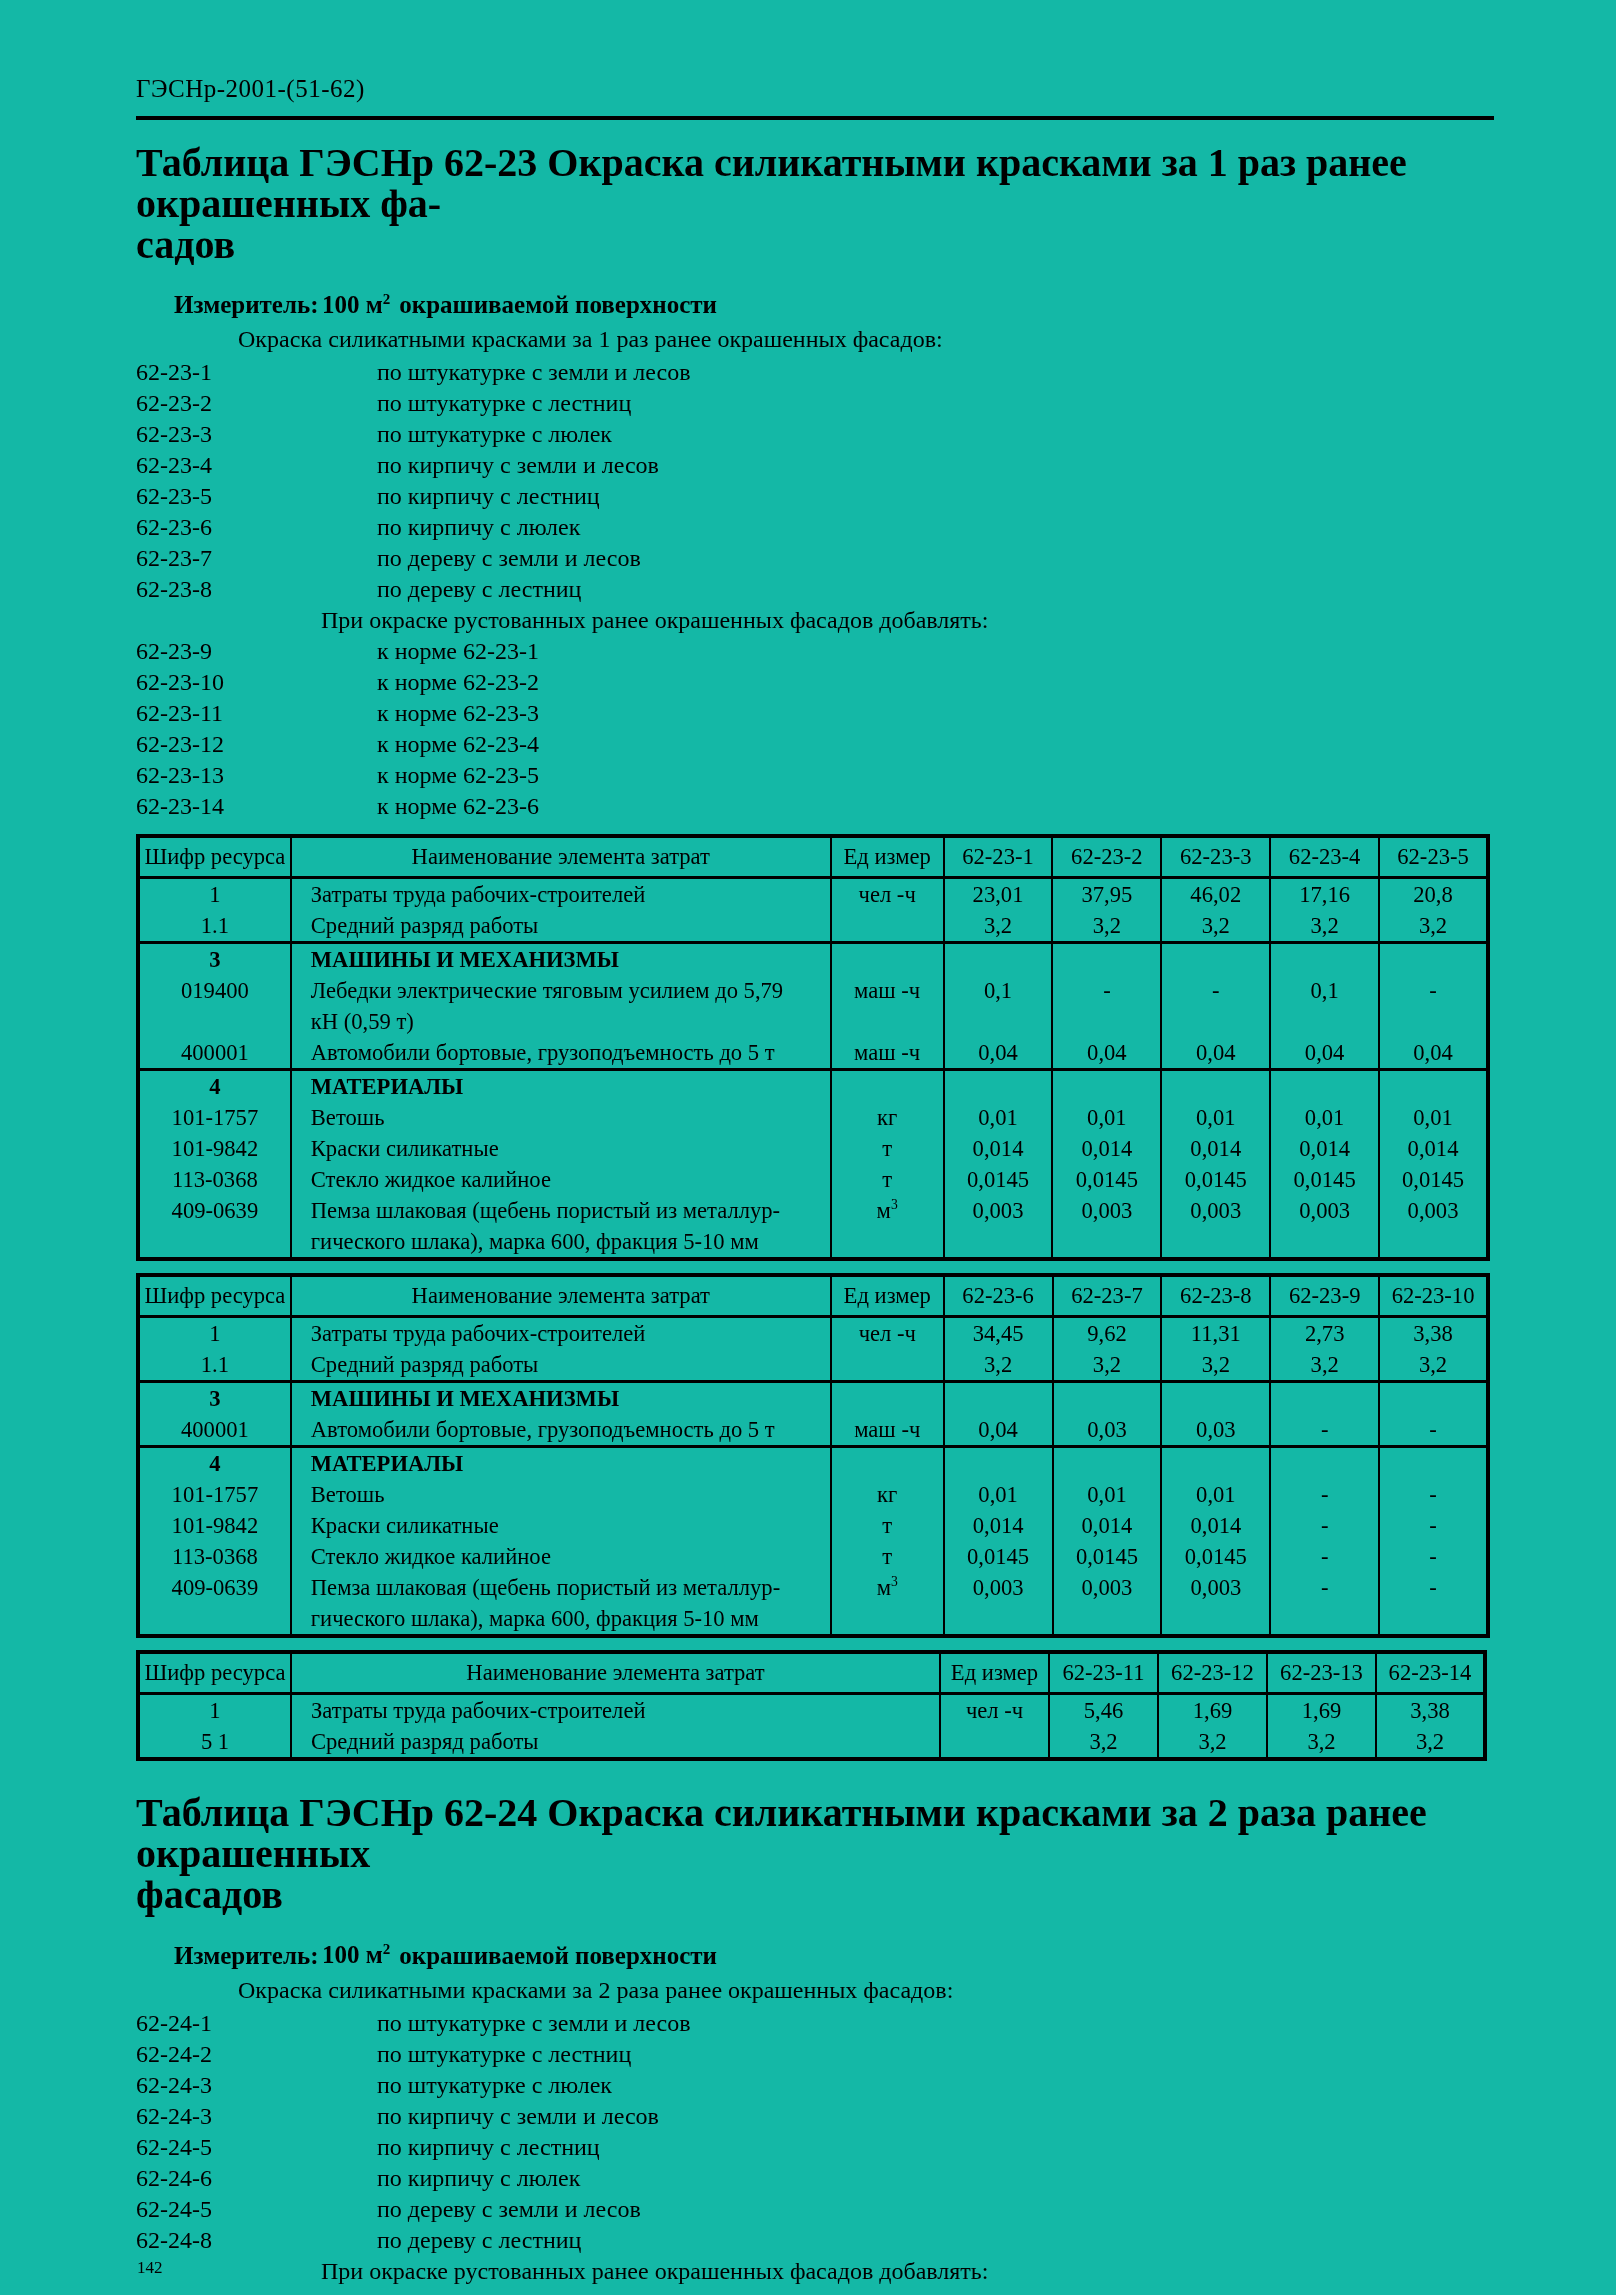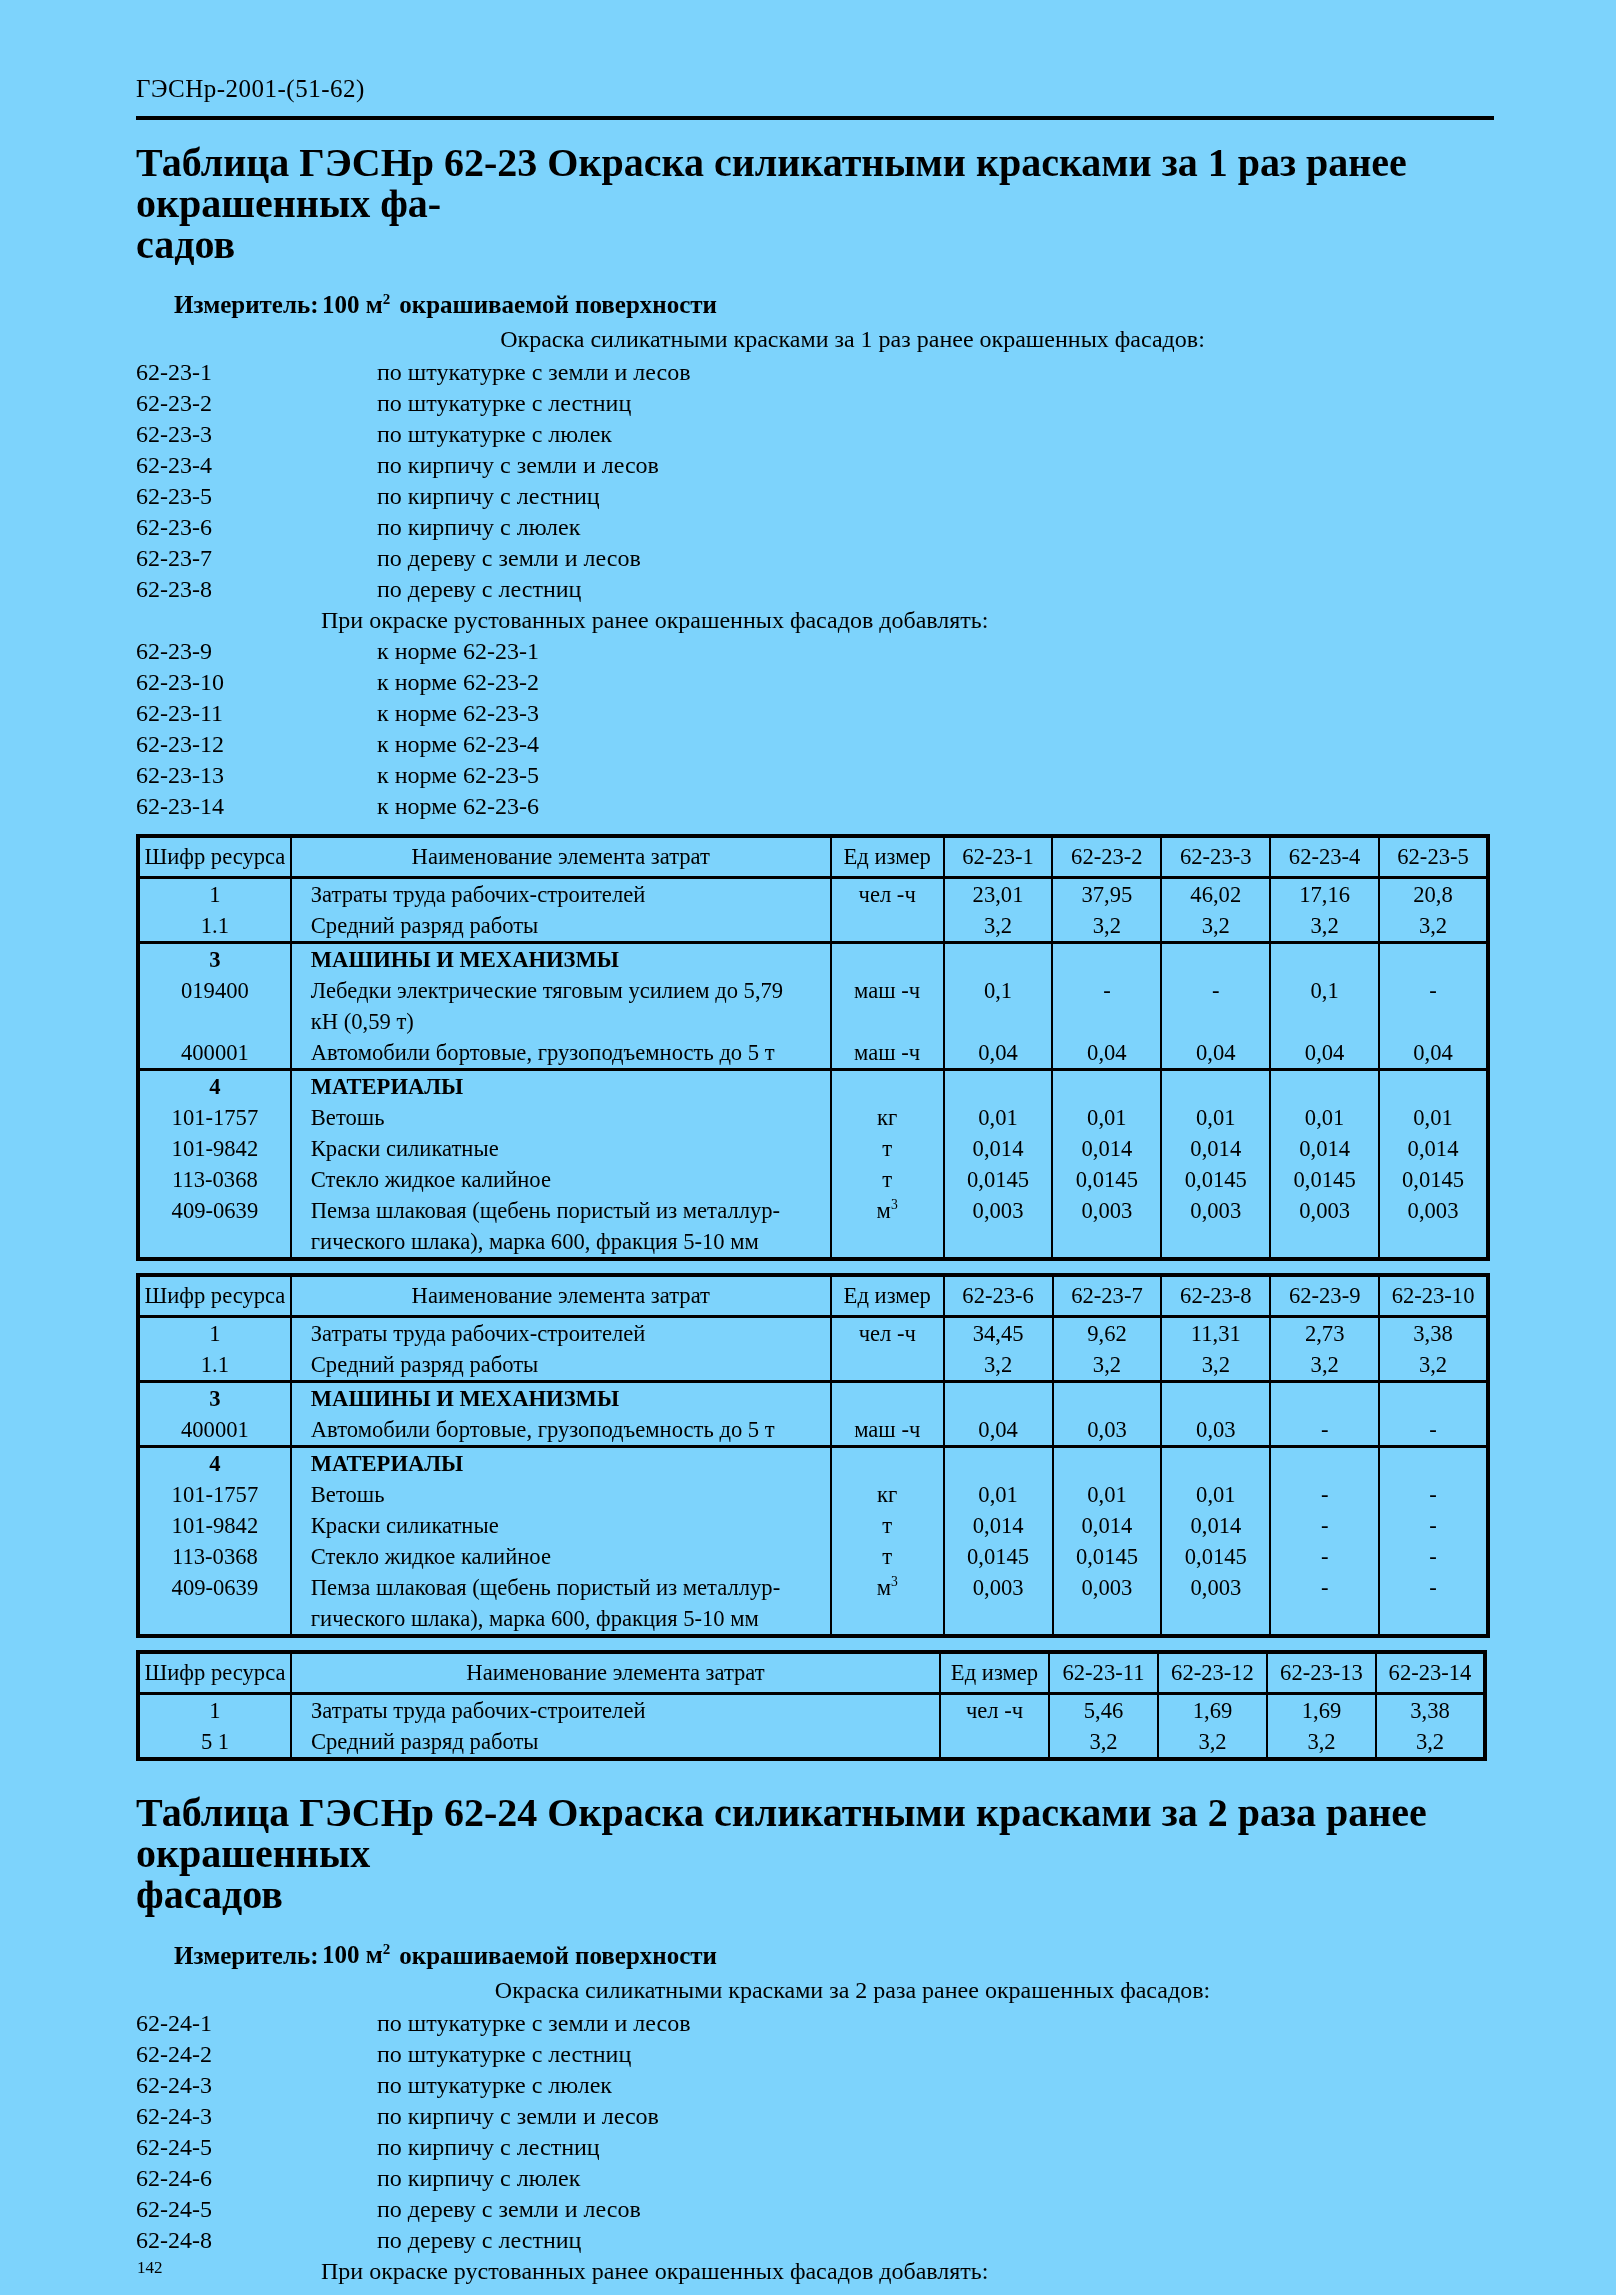--- a/index.html
+++ b/index.html
@@ -1,29 +1,29 @@
 <!DOCTYPE html>
 <html style="font-size:8px"><head>
 <meta charset="utf-8">
 <style>
   html,body{margin:0;padding:0;background:#888;}
   .page{
-    position:relative; width:1616px; height:2295px; background:#7dd3fc; color:#000;
+    position:relative; width:1616px; height:2295px; background:#14b8a6; color:#000;
     font-family:"Liberation Serif","DejaVu Serif",serif;
     box-sizing:border-box; padding:75px 126px 0 136px; overflow:hidden;
   }
   .doc-header{font-size:25px; letter-spacing:0.5px;}
   .header-rule{border:none; border-top:4px solid #000; margin:13px 0 0 0; width:1358px;}
   .table-title{margin-top:22px; width:1354px; font-weight:bold; font-size:40px; line-height:41px;}
   .measurer{margin-top:26px; font-weight:bold; font-size:25px; display:flex; align-items:baseline;}
   .m-label{margin-left:38px; width:148px;}
   .m-value{margin-left:0;}
   .m-value sup{font-size:15px;}
   .m-rest{margin-left:9px;}
-  .intro-line{margin-left:79px; font-size:24px; margin-top:5px; line-height:31px;text-align:center;}
+  .intro-line{margin-left:102px; font-size:24px; margin-top:5px; line-height:31px;}
   .list{margin-top:2px;}
   .list-row{position:relative; height:31px; font-size:24px; line-height:31px;}
   .list-code{position:absolute; left:0; top:0;}
   .list-desc{position:absolute; left:241px; top:0; white-space:nowrap;}
   .note-row .list-desc{left:185px;}
   .norm-table{
     border-collapse:collapse; table-layout:fixed; margin-top:12px;
     border:4.5px solid #000; font-size:22.6px;
   }
   .norm-table th,.norm-table td{

